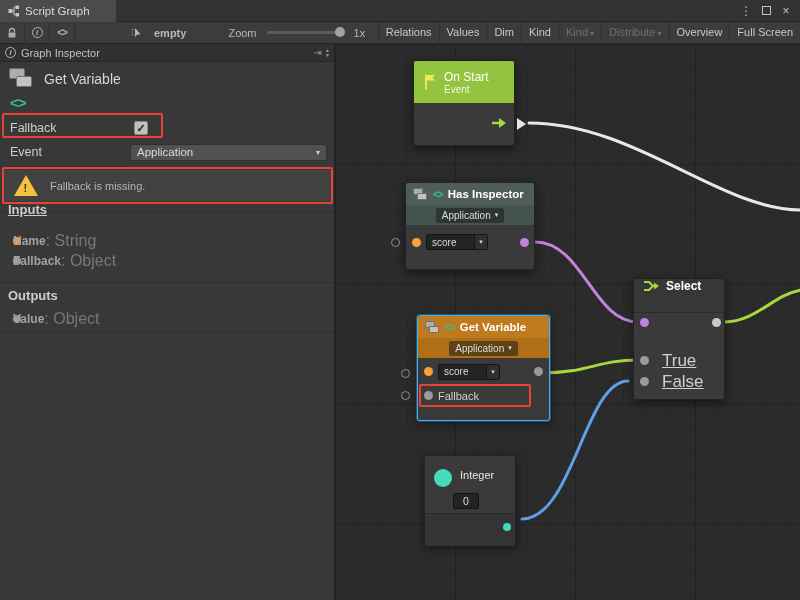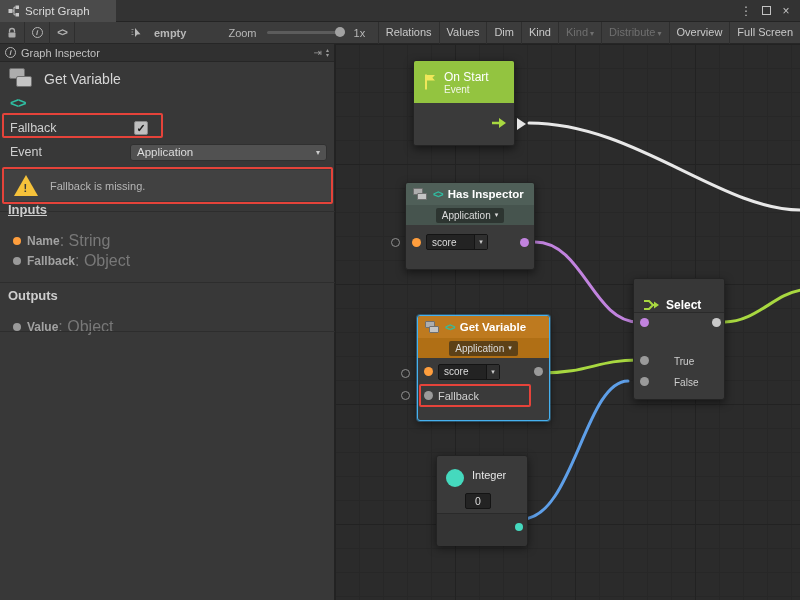--- a/index.html
+++ b/index.html
@@ -57,21 +57,21 @@
   .hl-rect { position:absolute; border:2px solid #E5433A; border-radius:2px; pointer-events:none; z-index:20; }
 
   .warn-box { position:absolute; left:4px; top:126px; width:327px; height:31px; background:#414141; display:flex; align-items:center; gap:12px; padding:0 10px; }
   .warn-tri { position:relative; width:0; height:0; border-left:12px solid transparent; border-right:12px solid transparent; border-bottom:21px solid #F6C23A; }
   .warn-tri span { position:absolute; left:-2.5px; top:7px; color:#3A3A3A; font-size:11px; font-weight:bold; }
   .warn-text { font-size:11px; color:#B5B5B5; }
 
   .divider { position:absolute; left:0; width:335px; height:1px; background:#2D2D2D; }
   .sec-head { position:absolute; left:8px; font-size:13px; font-weight:bold; color:#CDCDCD; }
   .port-row { position:absolute; left:0; width:335px; height:18px; display:flex; align-items:center; }
-  .port-row .pname { font-size:12px; font-weight:bold; color:#A2A2A2; margin-left:28px; }
+  .port-row .pname { font-size:12px; font-weight:bold; color:#A2A2A2; margin-left:14px; }
   .port-row .ptype { font-size:16px; color:#787878; }
 
   .dot { width:9px; height:9px; border-radius:50%; position:absolute; }
   .dot-orange { background:#FF9E3D; }
   .dot-purple { background:#C183DE; }
   .dot-gray   { background:#9A9A9A; }
   .dot-teal   { background:#45D9BE; }
   .dot-light  { background:#C9C9C9; }
   .port-row .dot { position:static; margin-left:13px; margin-right:-22px; width:8px; height:8px; }
 
@@ -114,26 +114,26 @@
 
   
   .n-getvar { left:82px; top:271px; width:133px; height:106px; border:1px solid #46B1F0; box-shadow:0 0 0 1px rgba(70,177,240,0.35), 0 3px 8px rgba(0,0,0,0.5); }
   .gv-h1 { height:22px; background:#BE7A1F; border-radius:2px 2px 0 0; }
   .gv-h2 { height:20px; background:#B06F15; display:flex; align-items:center; }
   .gv-row { position:relative; height:21px; margin-top:3px; display:flex; align-items:center; padding:0 6px; gap:5px; }
   .gv-fallback-lbl { font-size:11px; color:#D0D0D0; }
 
   
   .n-select { left:298px; top:234px; width:92px; height:122px; }
-  .sel-hdr { height:34px; background:#373737; border-bottom:1px solid #2A2A2A; border-radius:2px 2px 0 0; display:flex; align-items:flex-end; gap:6px; padding:0 9px; }
+  .sel-hdr { height:34px; background:#373737; border-bottom:1px solid #2A2A2A; border-radius:2px 2px 0 0; display:flex; align-items:flex-start; gap:6px; padding:0 9px; }
   .sel-row { position:absolute; left:0; width:92px; height:20px; display:flex; align-items:center; }
-  .sel-row .lbl { margin-left:40px; font-size:10px; color:#CFCFCF; }
-
-  
-  .n-integer { left:101px; top:411px; width:92px; height:90px; }
+  .sel-row .lbl { margin-left:28px; font-size:17px; color:#CFCFCF;text-decoration:underline; }
+
+  
+  .n-integer { left:89px; top:411px; width:92px; height:90px; }
   .int-circle { position:absolute; left:9px; top:13px; width:18px; height:18px; border-radius:50%; background:#45D9BE; }
   .int-title { position:absolute; left:35px; top:13px; font-size:11px; color:#E6E6E6; }
   .int-field { position:absolute; left:28px; top:37px; width:26px; height:16px; background:#232323; border:1px solid #141414; border-radius:2px; color:#DDDDDD; font-size:10.5px; display:flex; align-items:center; justify-content:center; }
   .int-bottom { position:absolute; left:0; top:57px; width:100%; height:33px; background:#343434; border-top:1px solid #2A2A2A; border-radius:0 0 2px 2px; }
 
   .ext-port { position:absolute; width:9px; height:9px; border:1.5px solid #8F8F8F; border-radius:50%; z-index:6; }
 </style>
 </head>
 <body>
 
@@ -246,21 +246,21 @@
       <span class="ptype"> : String</span>
     </div>
     <div class="port-row" style="top:208px;">
       <span class="dot dot-gray"></span>
       <span class="pname">Fallback</span>
       <span class="ptype"> : Object</span>
     </div>
 
     <div class="divider" style="top:238px;"></div>
     <div class="sec-head" style="top:244px;">Outputs</div>
-    <div class="port-row" style="top:274px;">
+    <div class="port-row" style="top:266px;">
       <span class="dot dot-gray"></span>
       <span class="pname">Value</span>
       <span class="ptype"> : Object</span>
     </div>
     <div class="divider" style="top:287px;"></div>
   </div>
 
   <div class="canvas">
 
     <svg class="wires" width="465" height="556" viewBox="0 0 465 556">

